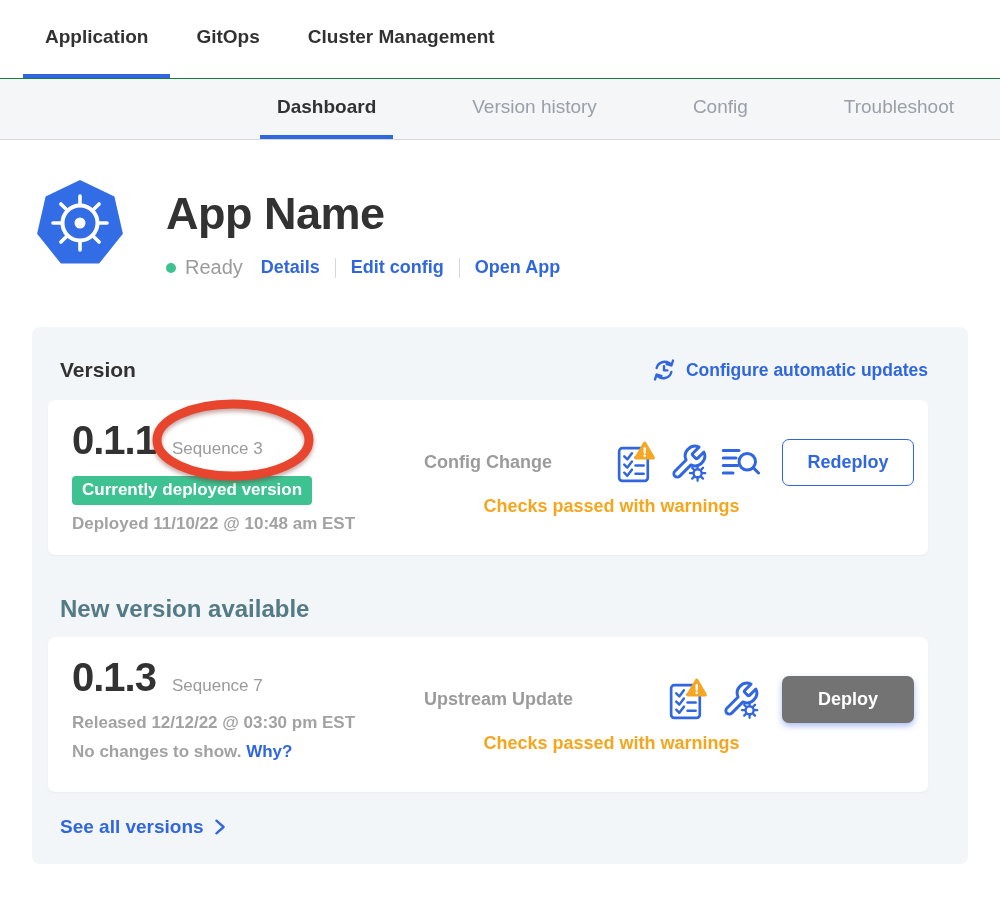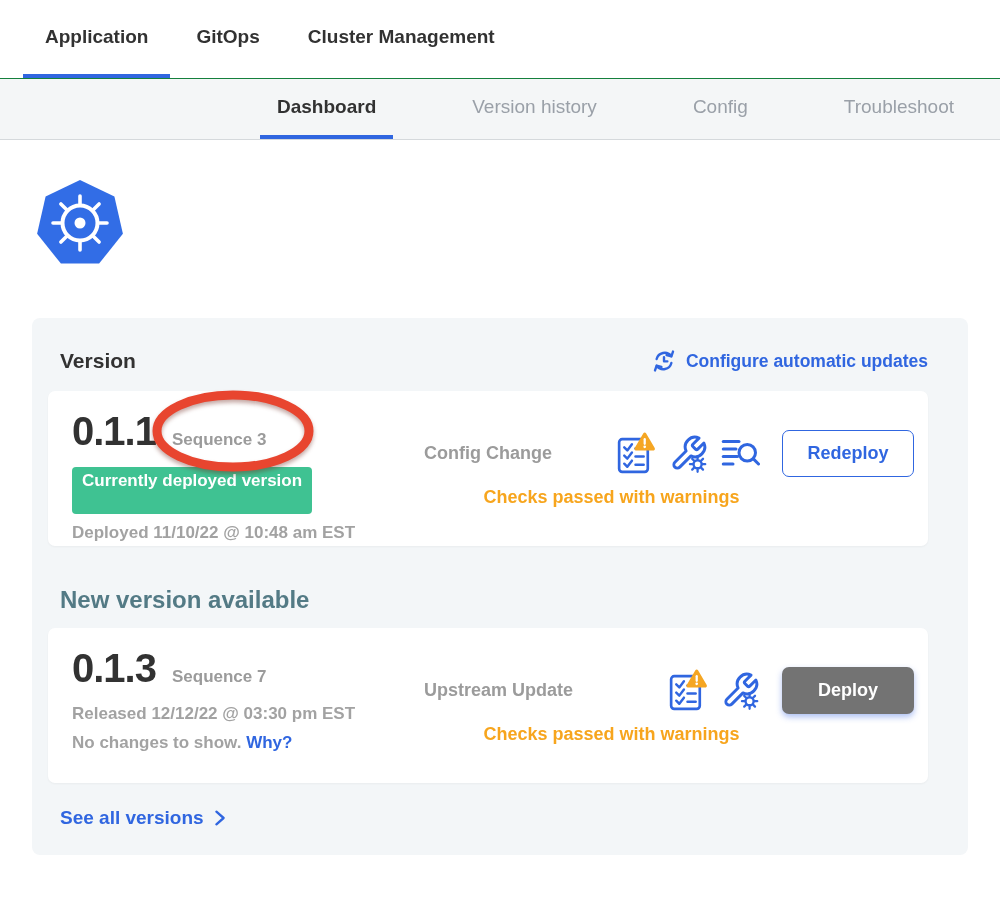--- a/index.html
+++ b/index.html
@@ -35,23 +35,23 @@
   .card-header { display:flex; align-items:center; margin-left:12px; }
   .card-title { font-size:21px; font-weight:700; }
   .card-links { margin-left:auto; display:flex; align-items:center; gap:38px; }
   .card-link { display:flex; align-items:center; gap:9px; font-size:17.5px; font-weight:700; color:#3066e0; cursor:pointer; }
 
   .version-row { width:880px; height:155px; margin-top:17px; background:#fff; border-radius:7px;
                  box-shadow:0 1px 2px rgba(50,50,50,.05); padding:18px 14px 18px 24px; display:flex; }
   .row-left { width:336px; flex-shrink:0; position:relative; }
   .version-line { display:flex; align-items:baseline; }
   .version-number { font-size:40px; font-weight:700; letter-spacing:-1px; color:#323232; }
-  .sequence { margin-left:16px; font-size:17px; font-weight:700; color:#9b9b9b; }
+  .sequence { margin-left:16px; font-size:17px; font-weight:400; color:#9b9b9b; }
   .deployed-badge { display:inline-block; margin-top:13px; background:#3fc292; color:#fff; font-size:17px;
-                    font-weight:700; padding:4px 10px 23px; border-radius:4px; }
+                    font-weight:700; padding:4px 10px 5px; border-radius:4px; }
   .meta-line { margin-top:9px; font-size:17px; font-weight:700; color:#a2a2a2; }
   .meta-line .why { color:#3066e0; cursor:pointer; }
 
   .row-right { flex:1; display:flex; flex-direction:column; justify-content:center; padding-left:16px; }
   .rr-top { display:flex; align-items:center; }
   .source-label { font-size:18px; font-weight:700; color:#9b9b9b; white-space:nowrap; }
   .icon-group { margin-left:auto; display:flex; align-items:center; gap:13px; margin-right:22px; }
   .icon-group .row-icon { cursor:pointer; }
   .action-btn { width:132px; height:47px; border-radius:7px; font-family:"Liberation Sans",sans-serif;
                 font-size:18px; font-weight:700; cursor:pointer; flex-shrink:0; }
@@ -109,20 +109,32 @@
       <line x1="44" y1="53" x2="44" y2="72"></line>
         <line x1="38.3" y1="50.7" x2="24.9" y2="64.1"></line>
       <line x1="36" y1="45" x2="17" y2="45"></line>
         <line x1="38.3" y1="39.3" x2="24.9" y2="25.9"></line>
       <line x1="44" y1="37" x2="44" y2="18"></line>
         <line x1="49.7" y1="39.3" x2="63.1" y2="25.9"></line>
     </g>
     <circle cx="44" cy="45" r="17.5" fill="#326de6" stroke="#fff" stroke-width="4"></circle>
     <circle cx="44" cy="45" r="5.5" fill="#fff"></circle>
   </svg>
+  <div class="app-title-block">
+    <div class="app-title">App Name</div>
+    <div class="app-status-row">
+      <span class="status-dot"></span>
+      <span class="status-text">Ready</span>
+      <a class="hdr-link first">Details</a>
+      <span class="vsep"></span>
+      <a class="hdr-link">Edit config</a>
+      <span class="vsep"></span>
+      <a class="hdr-link">Open App</a>
+    </div>
+  </div>
 </div>
 
 <div class="card">
   <div class="card-header">
     <div class="card-title">Version</div>
     <div class="card-links">
       <div class="card-link">
         <svg width="26" height="26" viewBox="0 0 24 24">
           <path d="M5.2 10.2 A 7.6 7.6 0 0 1 18.6 7.4" fill="none" stroke="#3066e0" stroke-width="2.2" stroke-linecap="round"></path>
           <path d="M20.3 3.3 L18.8 7.8 L14.4 6.5" fill="none" stroke="#3066e0" stroke-width="2.2" stroke-linecap="round" stroke-linejoin="round"></path>

